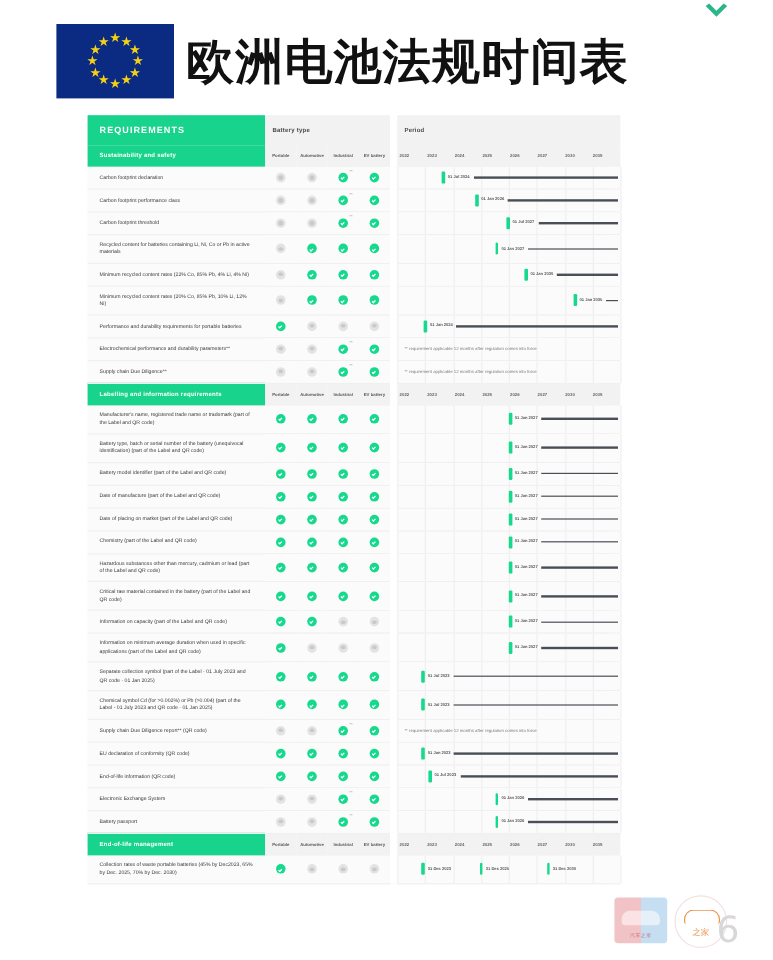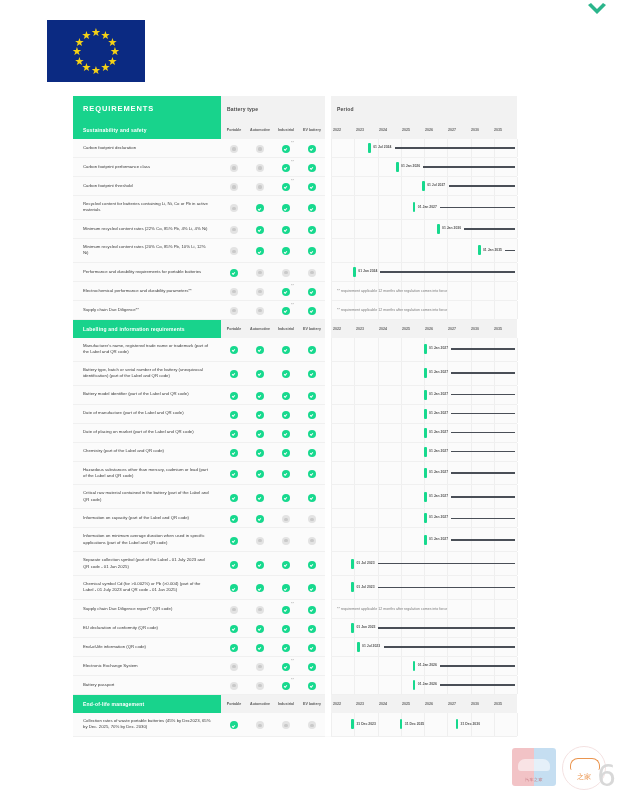--- a/index.html
+++ b/index.html
@@ -188,20 +188,21 @@
         <span class="star" style="left: 63px; top: 26px;">★</span>
         <span class="star" style="left: 60.4545px; top: 35.5px;">★</span>
         <span class="star" style="left: 53.5px; top: 42.4545px;">★</span>
         <span class="star" style="left: 44px; top: 45px;">★</span>
         <span class="star" style="left: 34.5px; top: 42.4545px;">★</span>
         <span class="star" style="left: 27.5455px; top: 35.5px;">★</span>
         <span class="star" style="left: 25px; top: 26px;">★</span>
         <span class="star" style="left: 27.5455px; top: 16.5px;">★</span>
         <span class="star" style="left: 34.5px; top: 9.54552px;">★</span>
       </div>
+    <div class="title-cn">欧洲电池法规时间表</div>
   </div>
 
   <div class="table-wrap">
     <table class="tbl">
       <colgroup>
         <col class="col-req">
           <col class="col-bt">
           <col class="col-bt">
           <col class="col-bt">
           <col class="col-bt">

